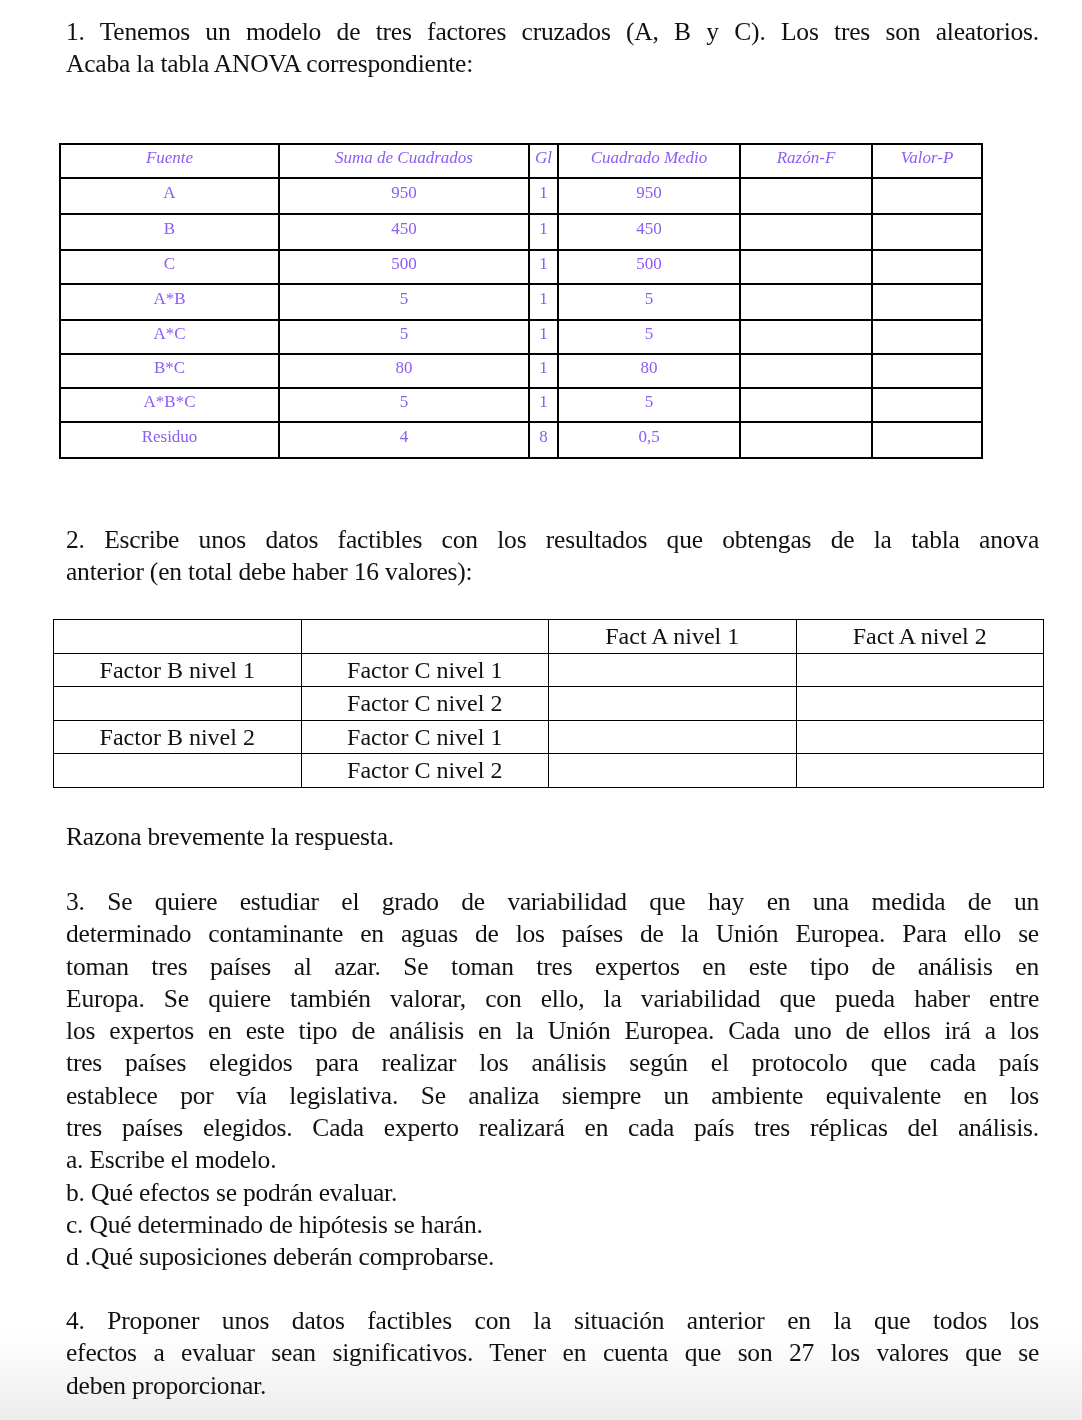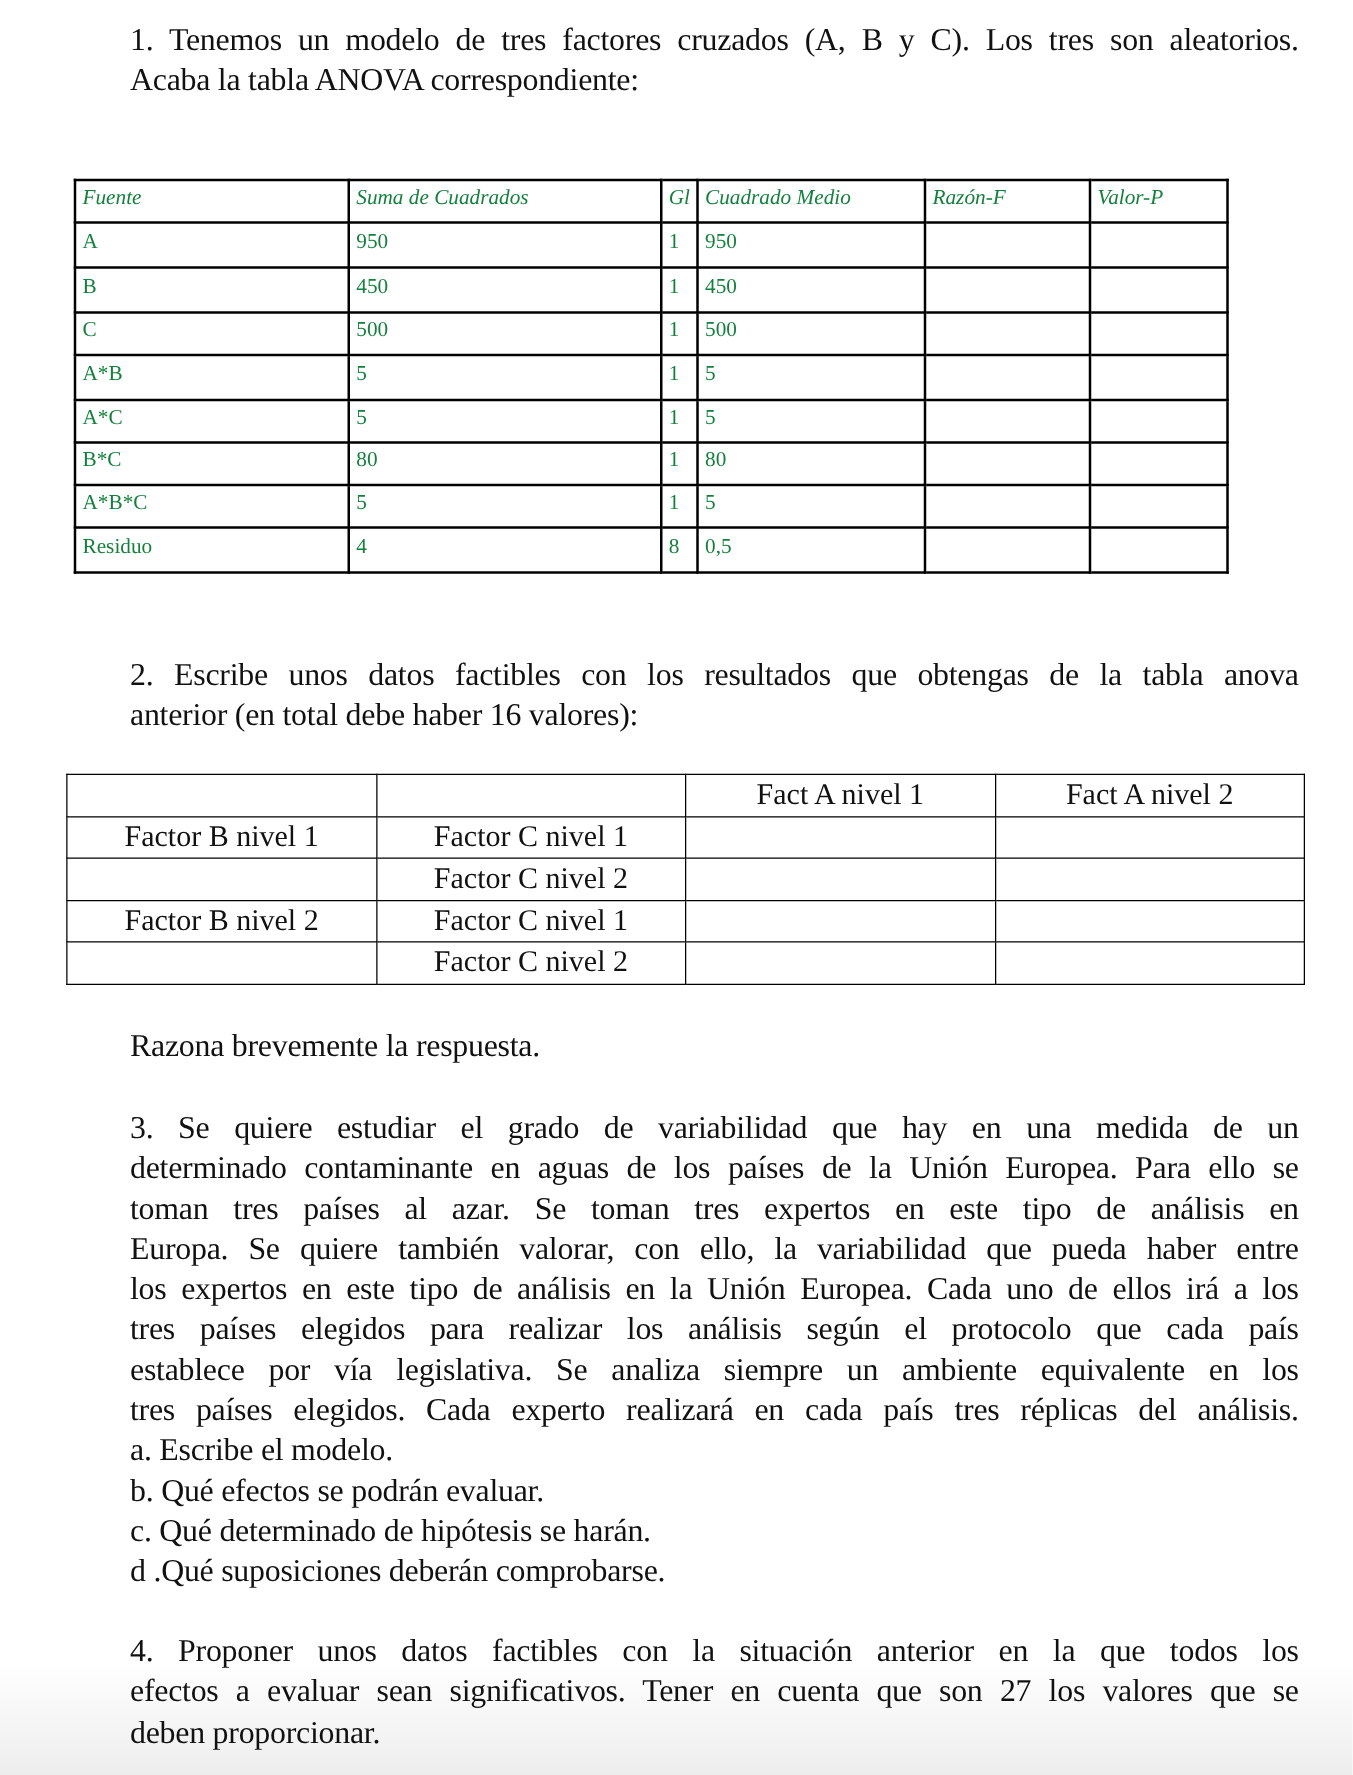--- a/index.html
+++ b/index.html
@@ -15,33 +15,34 @@
     .para {
       position: absolute;
       left: 66px;
       width: 973px;
       font-family: "Liberation Serif", "DejaVu Serif", serif;
       font-size: 25.5px;
       line-height: 32.3px;
       text-align: justify;
       letter-spacing: -0.2px;
     }
-    .para .line { display: block; text-align: justify; text-align-last: justify; white-space: nowrap; margin-left: 38px; }
+    .para .line { display: block; text-align: justify; text-align-last: justify; white-space: nowrap; }
     .para .line.last { text-align-last: left; }
     .para .line.left { text-align: center; text-align-last: left; font-family: Liberation Serif, serif; }
 
     
     .anova {
       position: absolute;
       left: 59px;
       top: 143px;
       border-collapse: collapse;
       font-family: "Liberation Serif", "DejaVu Serif", serif;
       font-size: 17px;
-      color: #15803d;
+      color: #8b5cf6;
+      text-align: center;
     }
     .anova td {
       border: 2.5px solid #000;
       padding: 2px 5px 0 5px;
       vertical-align: top;
       height: 31px;
       box-sizing: border-box;
     }
     .anova tr.head td { font-style: italic; height: 34px; padding-top: 3px; }
     .anova tr.r td { height: 36px; padding-top: 4px; }

